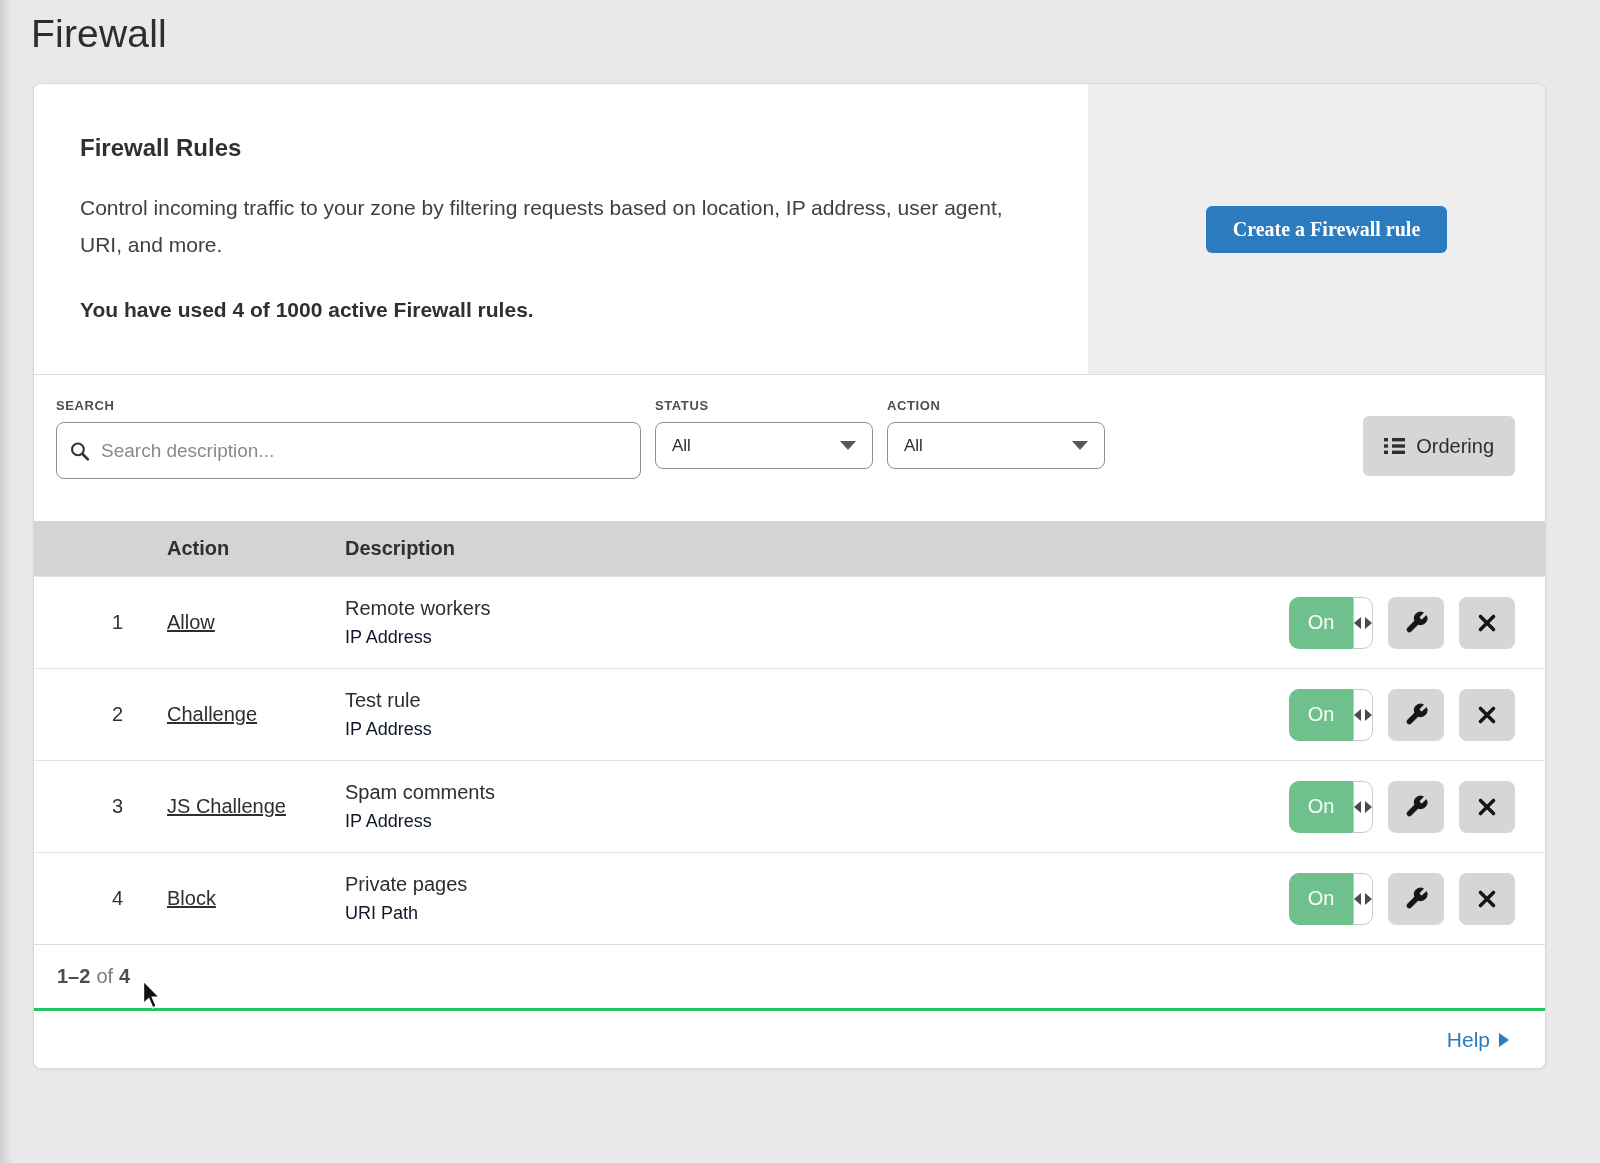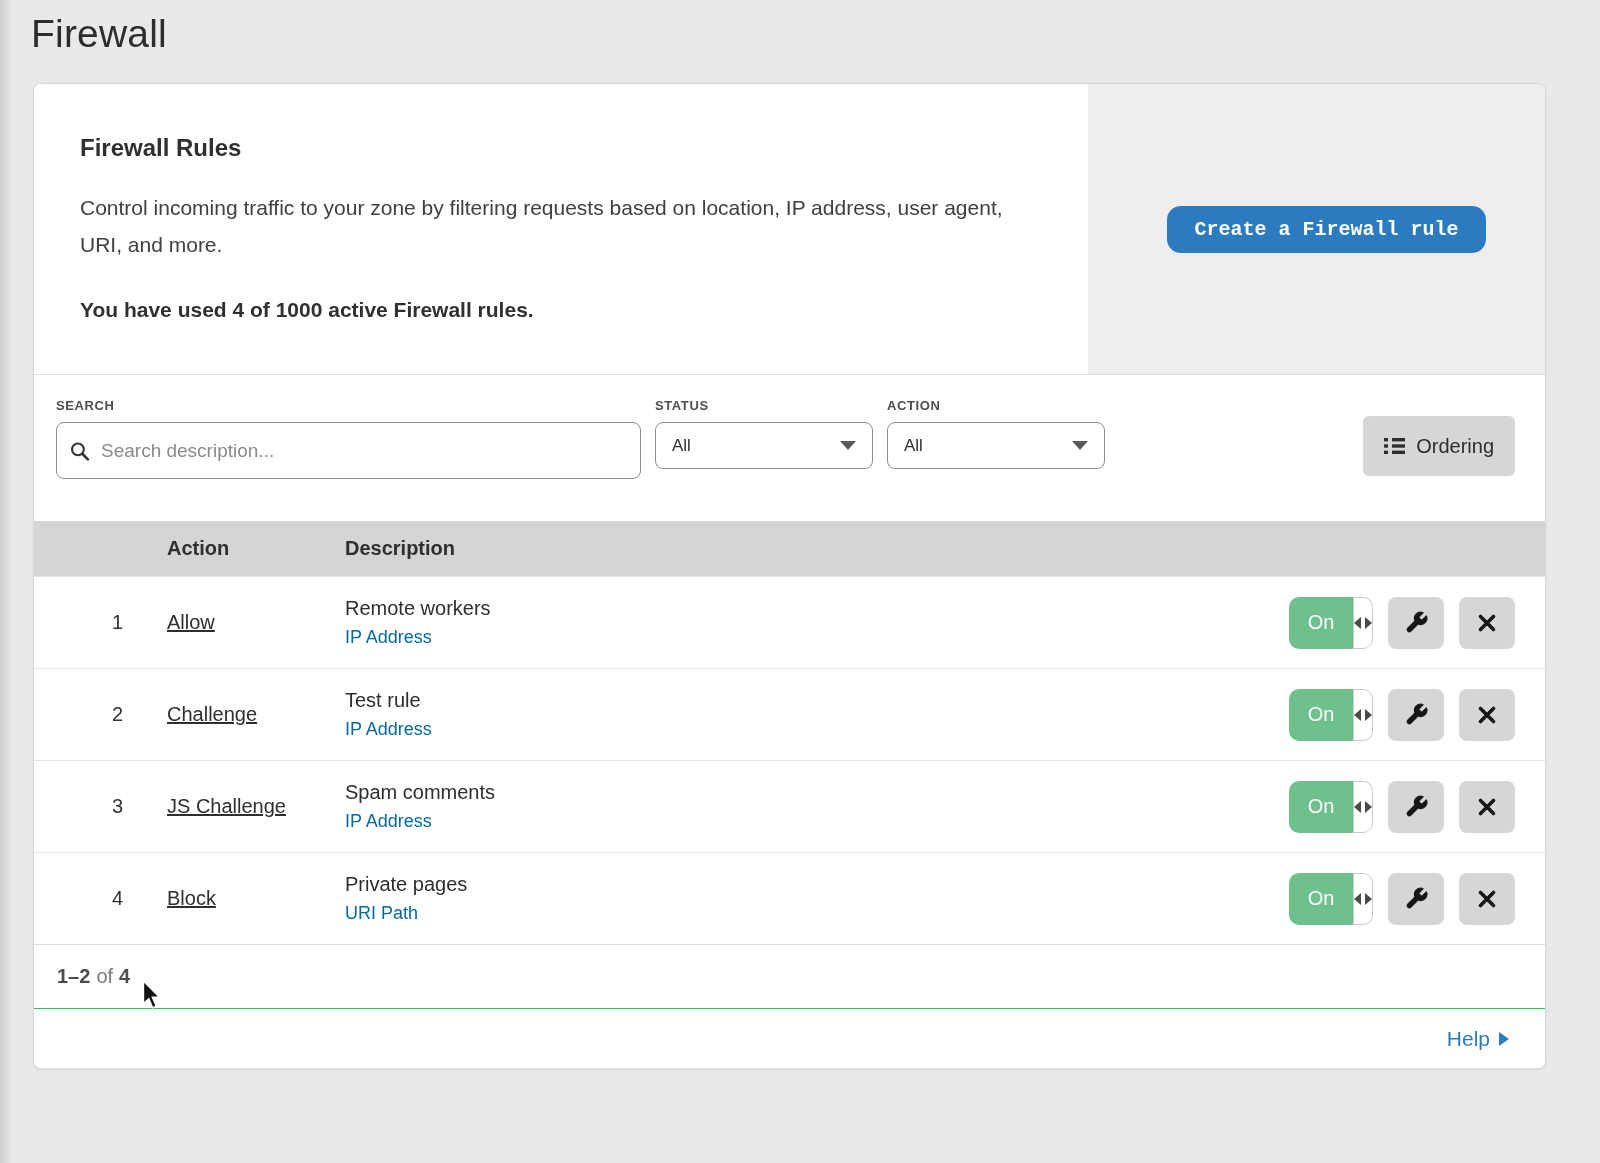--- a/index.html
+++ b/index.html
@@ -30,21 +30,21 @@
     overflow:hidden;
   }
   .card-top{ display:flex; border-bottom:1px solid #ddd; min-height:291px; }
   .card-top-left{ flex:1; padding:50px 40px 40px 46px; background:#fff; }
   .card-heading{ font-size:24px; font-weight:700; color:#303030; }
   .card-desc{ margin-top:27px; font-size:21px; line-height:37px; color:#404040; max-width:950px; }
   .card-usage{ margin-top:35px; font-size:21px; font-weight:700; color:#303030; }
   .card-top-right{ width:457px; background:#eee; display:flex; align-items:center; justify-content:center; }
   .create-btn{
     background:#2c7bbf; color:#fff; font-size:20px; font-weight:600;
-    font-family:Liberation Mono, monospace; padding:12px 27px; border:none; border-radius:14px; cursor:pointer;margin-left:20px;
+    font-family:Liberation Serif, serif; padding:12px 27px; border:none; border-radius:6px; cursor:pointer;margin-left:20px;
   }
 
   
   .filters{ display:flex; align-items:flex-start; gap:14px; padding:23px 30px 42px 22px; background:#fff; }
   .flabel{ font-size:13px; font-weight:700; letter-spacing:.6px; color:#4e4e4e; margin-bottom:9px; }
   .search-wrap{ position:relative; width:585px; }
   .search-wrap .search-icon{ position:absolute; left:13px; top:50%; transform:translateY(-50%); line-height:0; }
   .search-input{
     width:100%; height:57px; border:1px solid #8e8e8e; border-radius:8px;
     padding:0 14px 0 44px; font-size:19px; font-family:inherit; color:#333; background:#fff; outline:none;
@@ -68,21 +68,21 @@
     display:grid; grid-template-columns:133px 178px 1fr auto; align-items:center;
     font-size:20px; font-weight:700; color:#2f2f2f;
   }
   .trow{
     display:grid; grid-template-columns:133px 178px 1fr auto; align-items:center;
     height:92px; border-top:1px solid #e4e4e4; background:#fff;
   }
   .num{ text-align:right; padding-right:44px; font-size:20px; color:#333; }
   .action-cell{ font-size:20px; color:#2e2e2e;text-decoration:underline; }
   .desc-title{ font-size:20px; color:#2e2e2e; margin-bottom:7px; }
-  .desc-sub{ font-size:18px; color:#0369a1; }
+  .desc-sub{ font-size:18px; color:#0f172a; }
   .controls{ display:flex; align-items:center; gap:15px; padding-right:30px; }
   .toggle{ display:flex; width:127px; height:52px; border-radius:10px; cursor:pointer;padding-left:43px; }
   .toggle-on{
     width:65px; background:#6ec08c; color:#fbfdfb; font-size:20px;
     display:flex; align-items:center; justify-content:center; border-radius:10px 0 0 10px;
   }
   .toggle-knob{
     flex:1; background:#fff; border:1px solid #c9c9c9; border-radius:0 10px 10px 0;
     display:flex; align-items:center; justify-content:center; gap:4px;
   }
@@ -94,21 +94,21 @@
   }
 
   
   .pagination-row{
     border-top:1px solid #dcdcdc; height:64px; background:#fff;
     display:flex; align-items:center; gap:6px; padding-left:23px; font-size:20px;
   }
   .pag-strong{ font-weight:700; color:#4c4c4c; }
   .pag-of{ color:#7a7a7a; }
   .help-row{
-    border-top:1px solid #22c55e; height:60px; background:#fff;
+    border-top:3px solid #22c55e; height:60px; background:#fff;
     display:flex; align-items:center; justify-content:flex-end; padding-right:36px;
   }
   .help-link{ color:#2c7bbf; font-size:21px; text-decoration:none; display:flex; align-items:center; gap:9px; cursor:pointer; }
   .help-caret{ width:0; height:0; border-top:7px solid transparent; border-bottom:7px solid transparent; border-left:10px solid #2c7bbf; }
 
   .mouse-cursor{ position:absolute; left:142px; top:980px; }
 </style>
 </head>
 <body>
 

